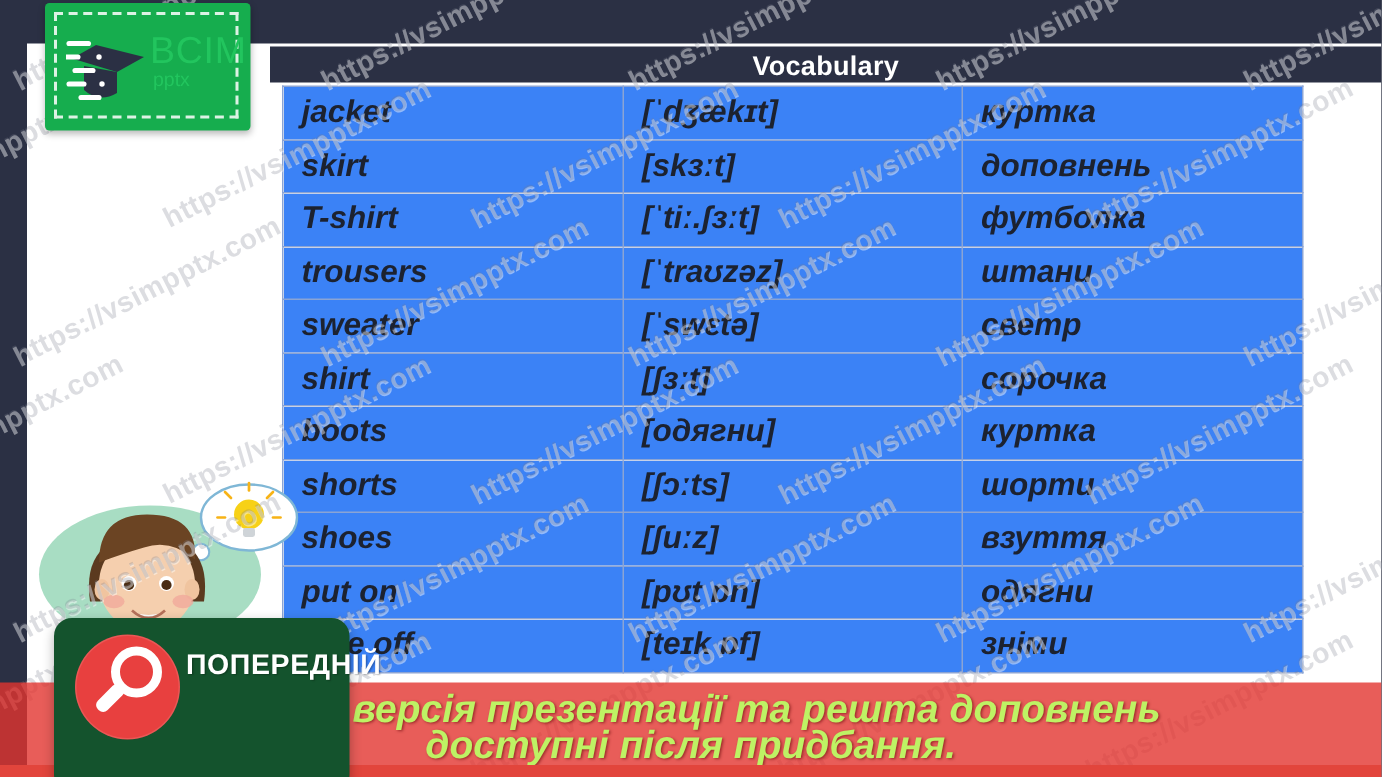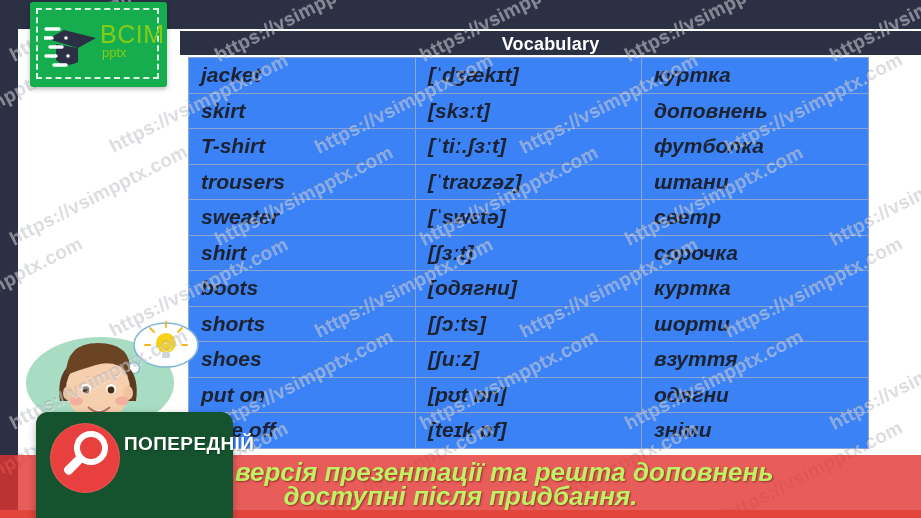--- a/index.html
+++ b/index.html
@@ -131,21 +131,21 @@
     left: 6px; top: 6px;
     width: 123px;
     height: 71px;
     border: 2px dashed rgba(255,255,255,0.85);
     box-sizing: border-box;
   }
   .logo-text {
     position: absolute;
     left: 70px;
     top: 20px;
-    color: #84cc16;
+    color: #22c55e;
   }
   .logo-text .big {
     display: block;
     font-size: 25px;
     font-weight: normal;
     line-height: 24px;
     letter-spacing: 0.5px;
     font-family: "Liberation Sans", sans-serif;
   }
   .logo-text .small {

